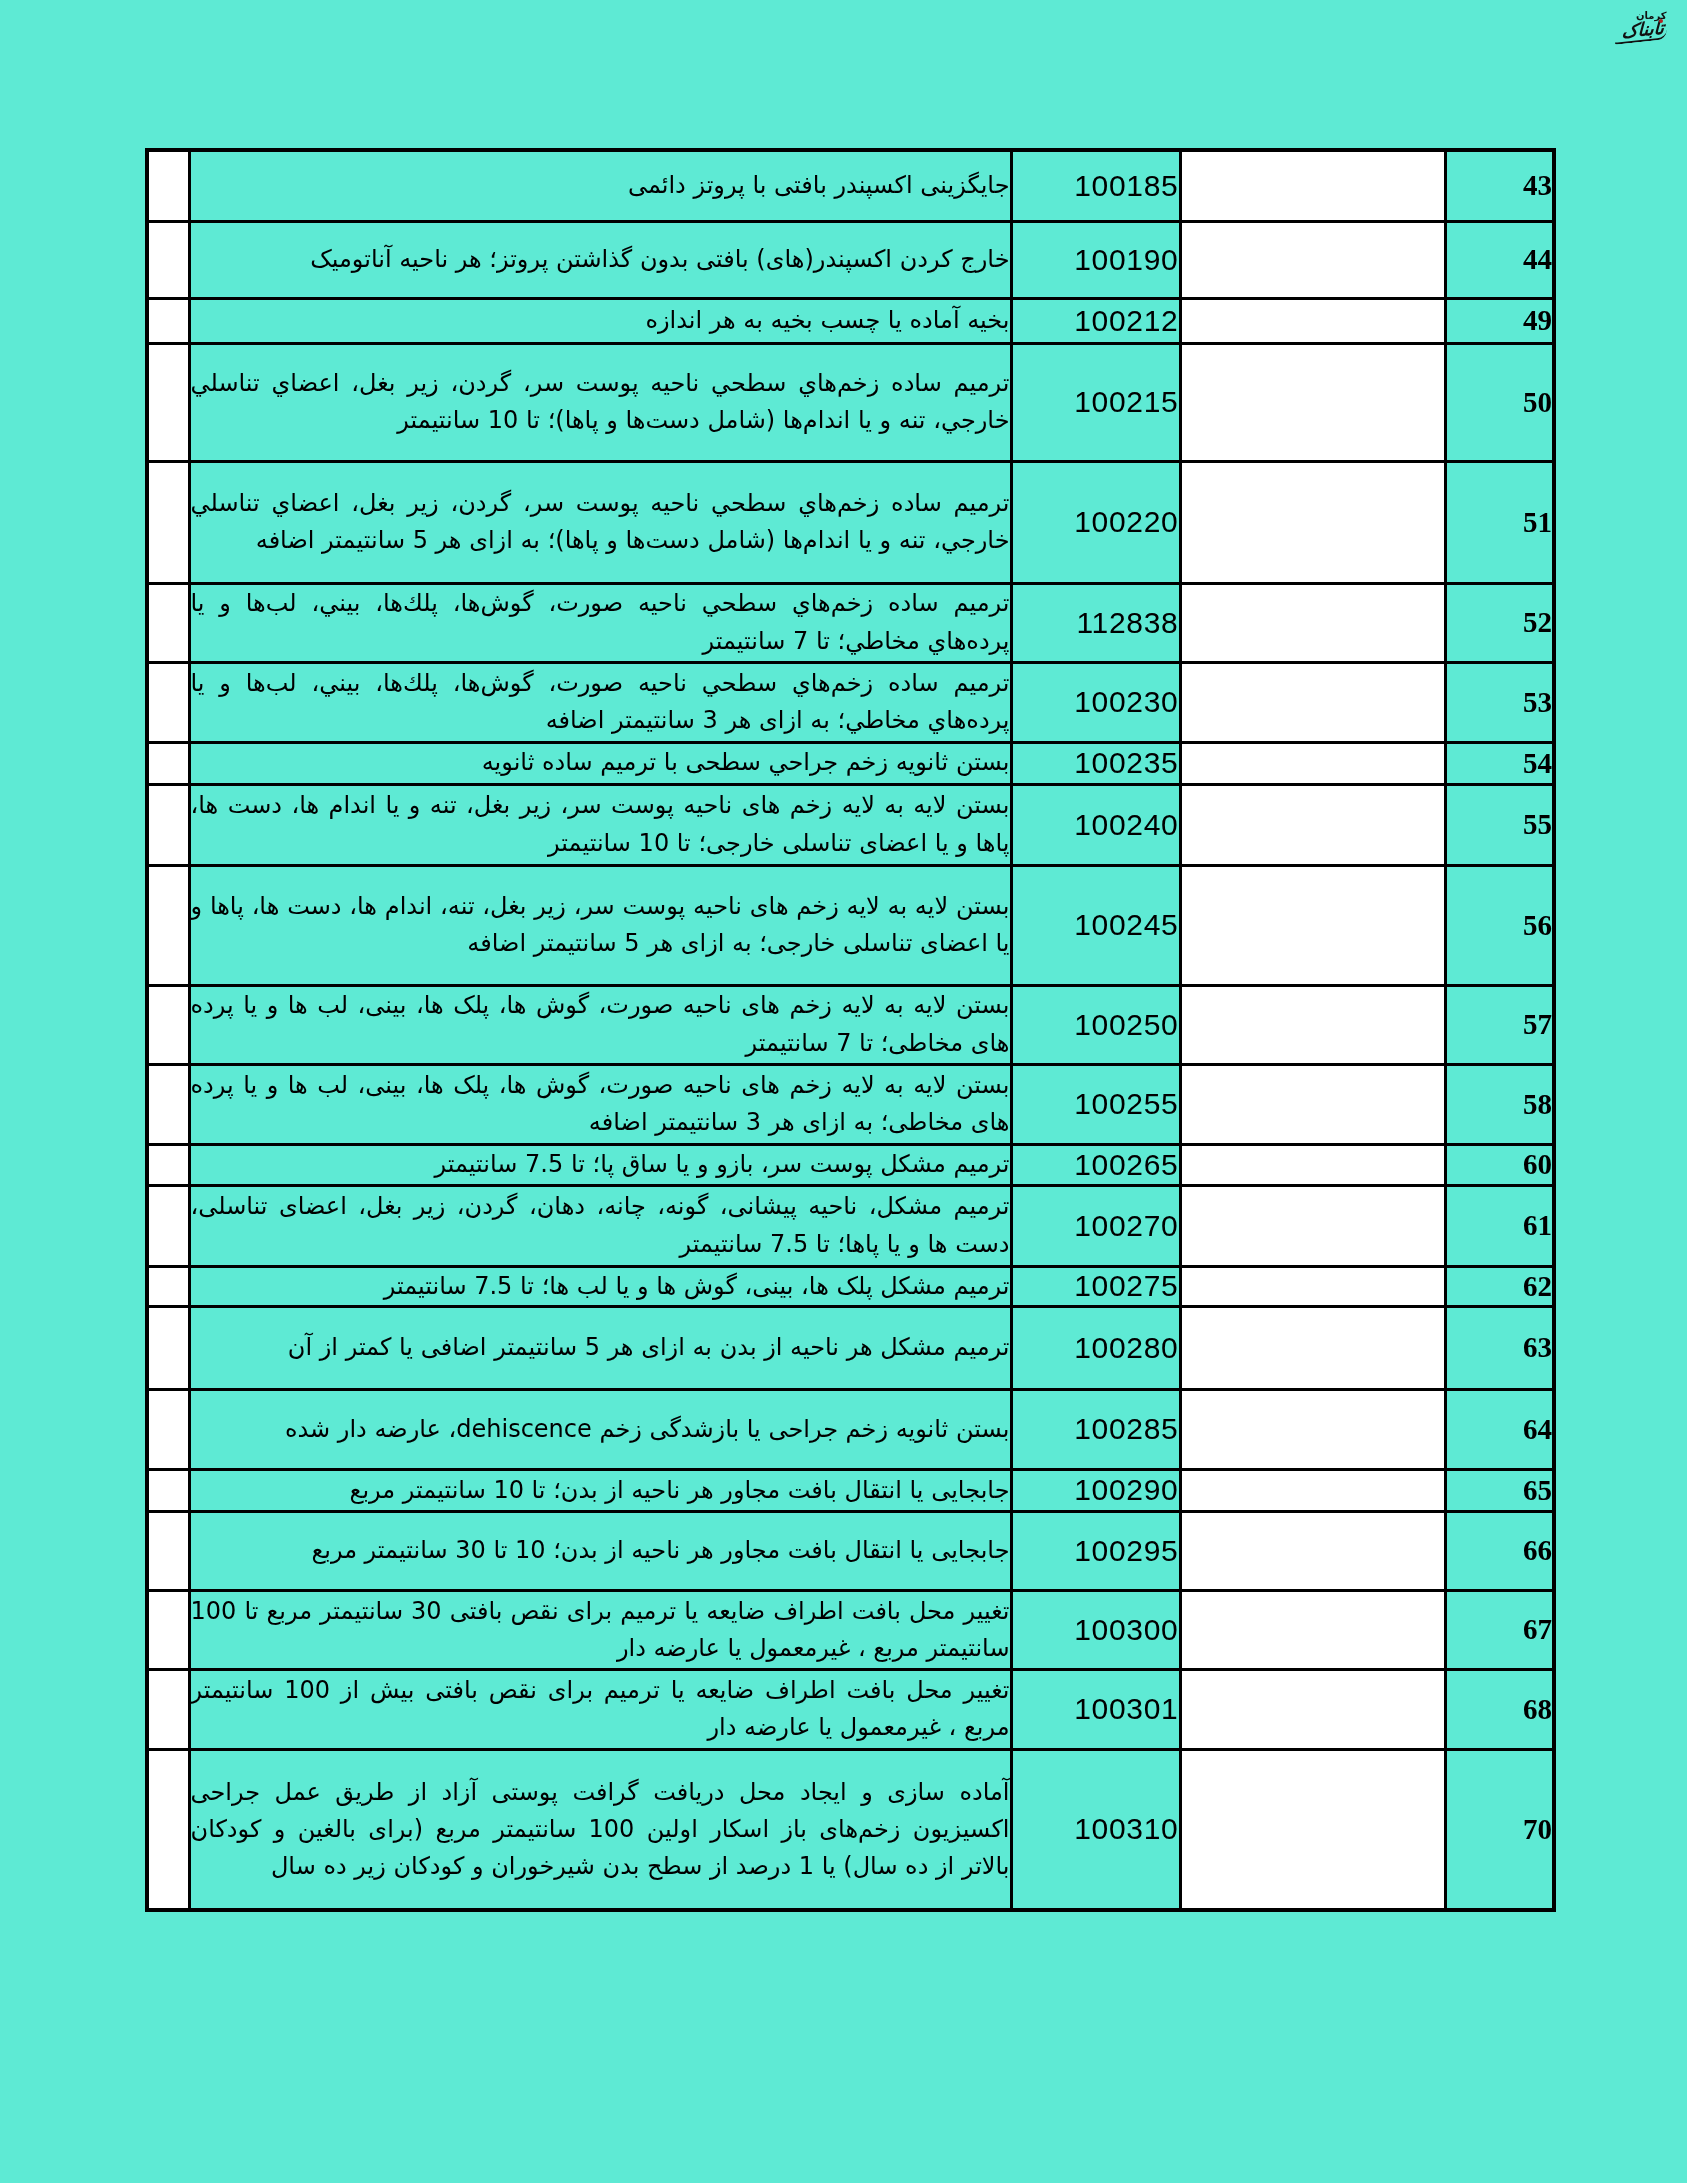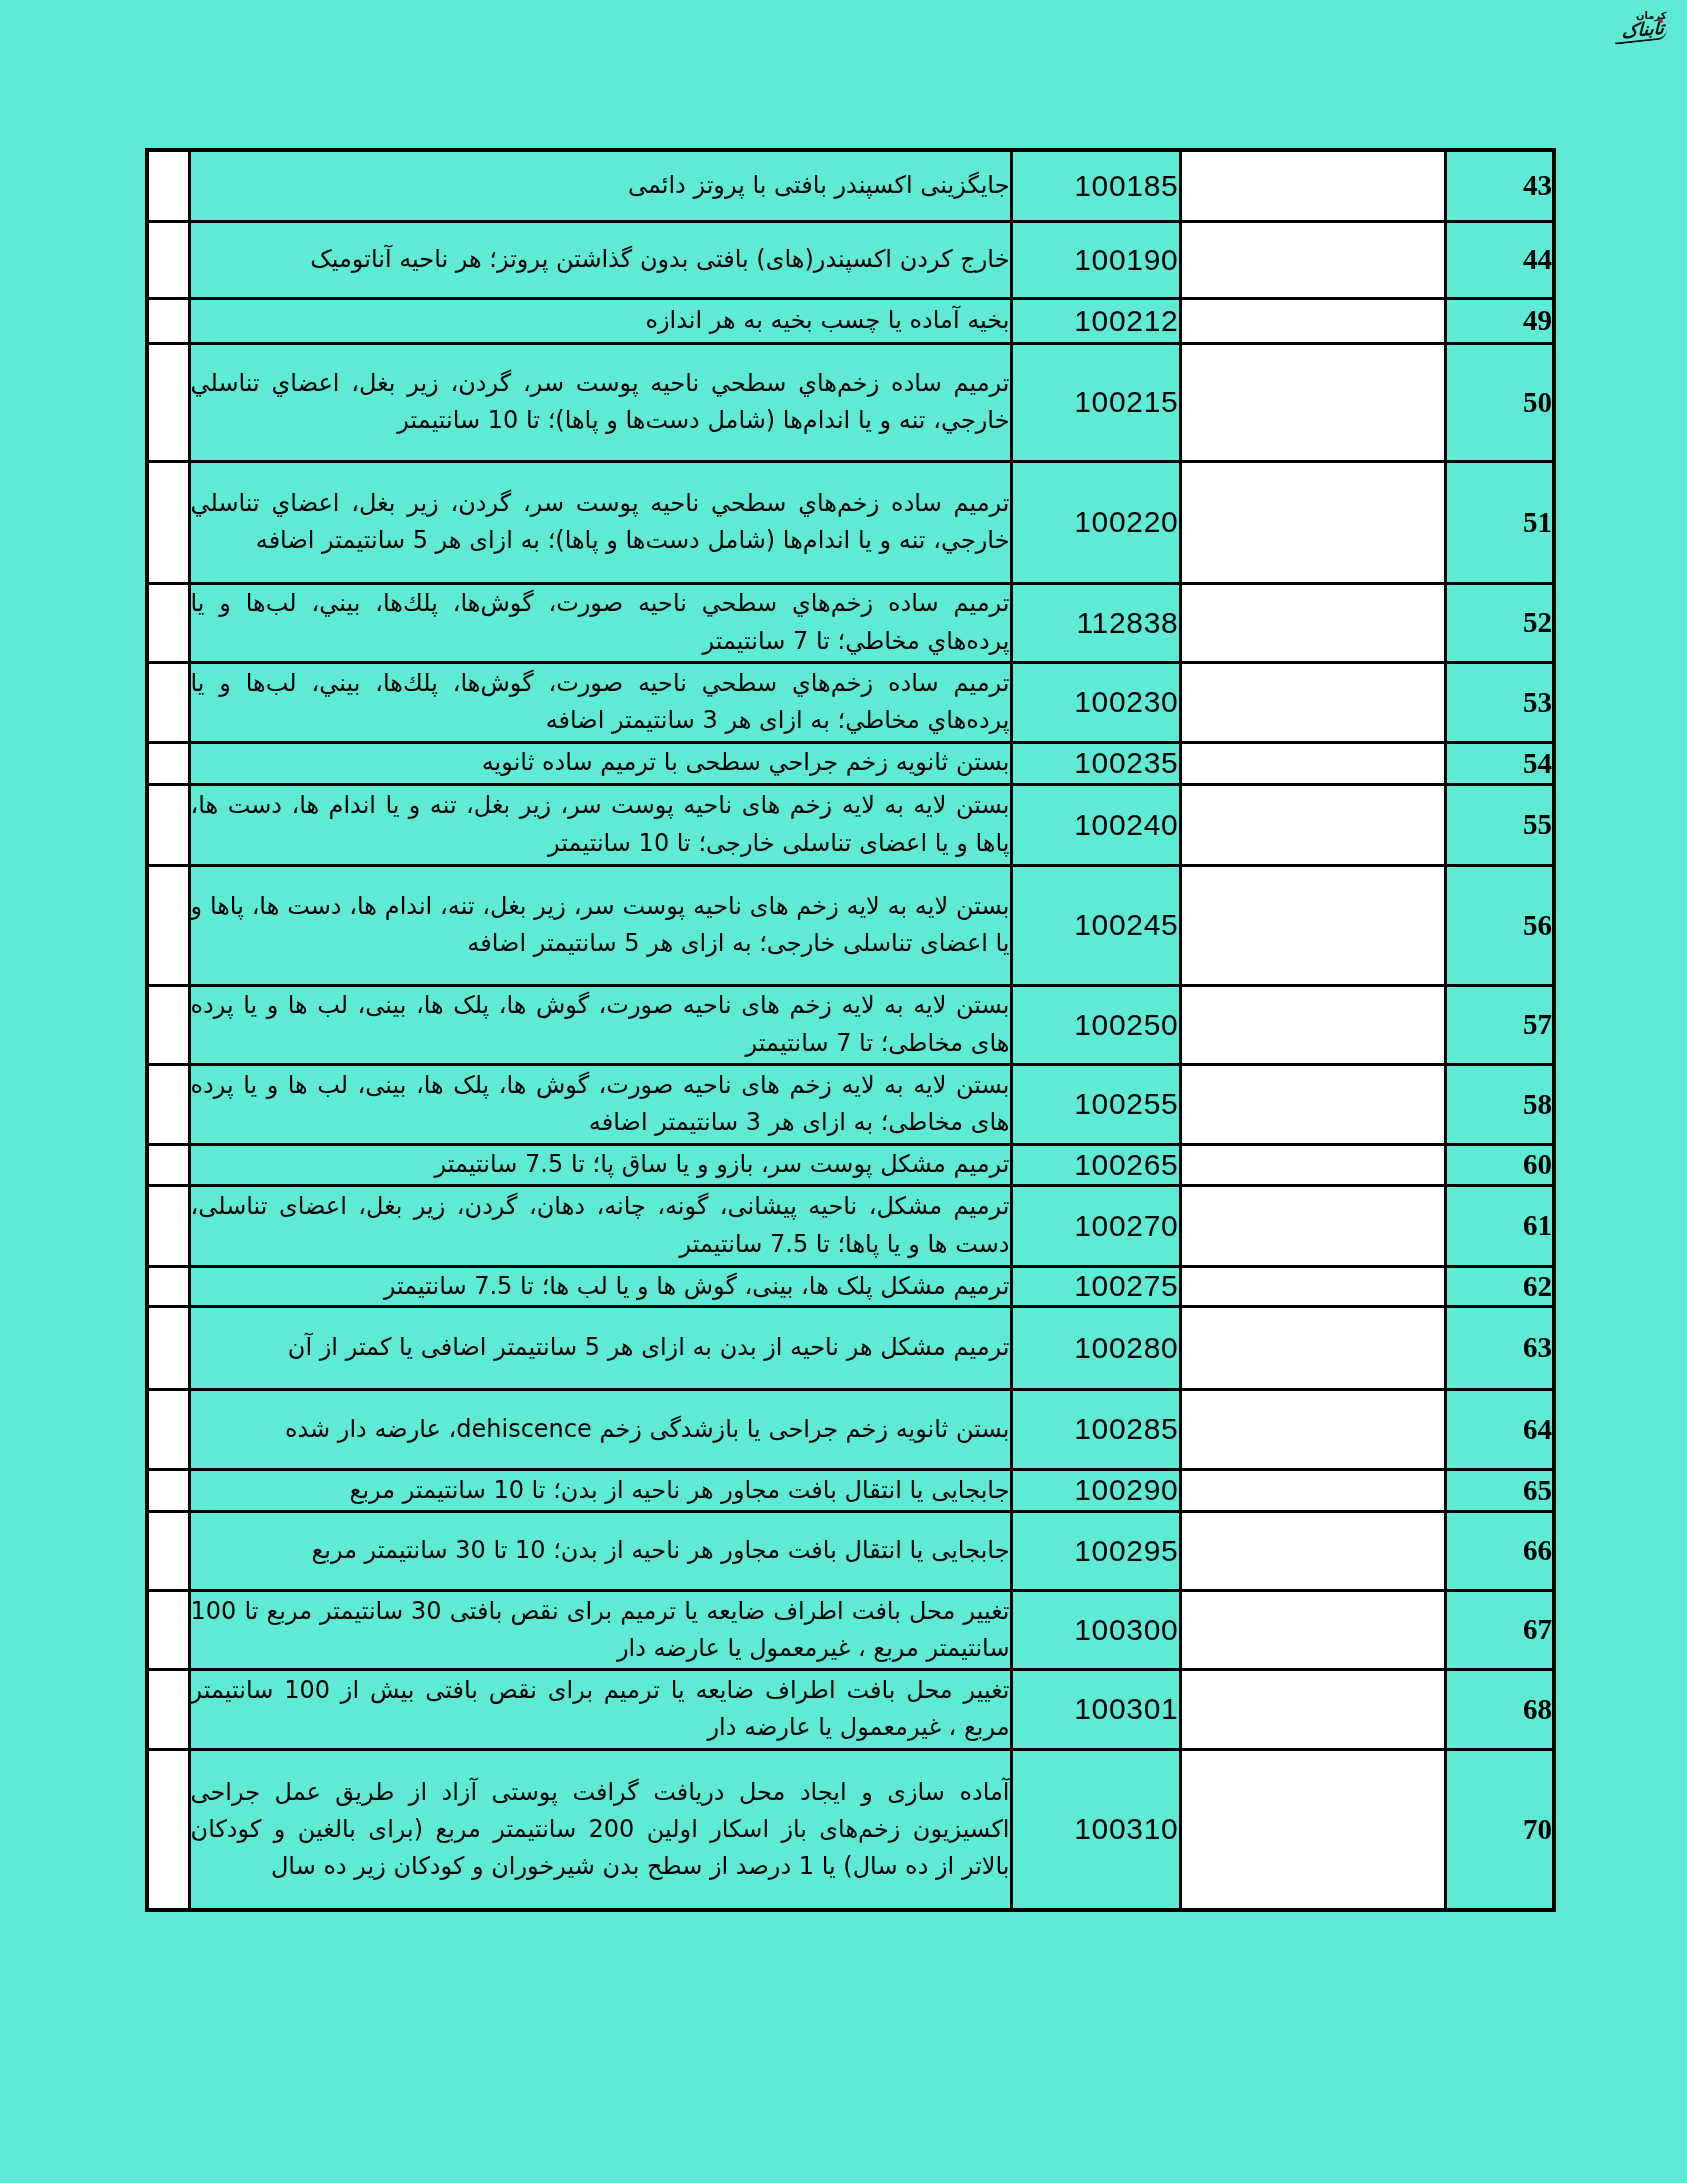--- a/index.html
+++ b/index.html
@@ -250,20 +250,20 @@
           <td class="c-num">68</td>
           <td class="c-blank"></td>
           <td class="c-code">100301</td>
           <td class="c-desc">تغییر محل بافت اطراف ضایعه یا ترمیم برای نقص بافتی بیش از 100 سانتیمتر مربع ، غیرمعمول یا عارضه دار</td>
           <td class="c-edge"></td>
         </tr>
         <tr style="height: 161px;">
           <td class="c-num">70</td>
           <td class="c-blank"></td>
           <td class="c-code">100310</td>
-          <td class="c-desc">آماده سازی و ایجاد محل دریافت گرافت پوستی آزاد از طریق عمل جراحی اکسیزیون زخم‌های باز اسکار اولین 200 سانتیمتر مربع (برای بالغین و کودکان بالاتر از ده سال) یا 1 درصد از سطح بدن شیرخوران و کودکان زیر ده سال</td>
+          <td class="c-desc">آماده سازی و ایجاد محل دریافت گرافت پوستی آزاد از طریق عمل جراحی اکسیزیون زخم‌های باز اسکار اولین 100 سانتیمتر مربع (برای بالغین و کودکان بالاتر از ده سال) یا 1 درصد از سطح بدن شیرخوران و کودکان زیر ده سال</td>
           <td class="c-edge"></td>
         </tr>
       </tbody>
   </table>
 
 </div>
 
 
 </body></html>

